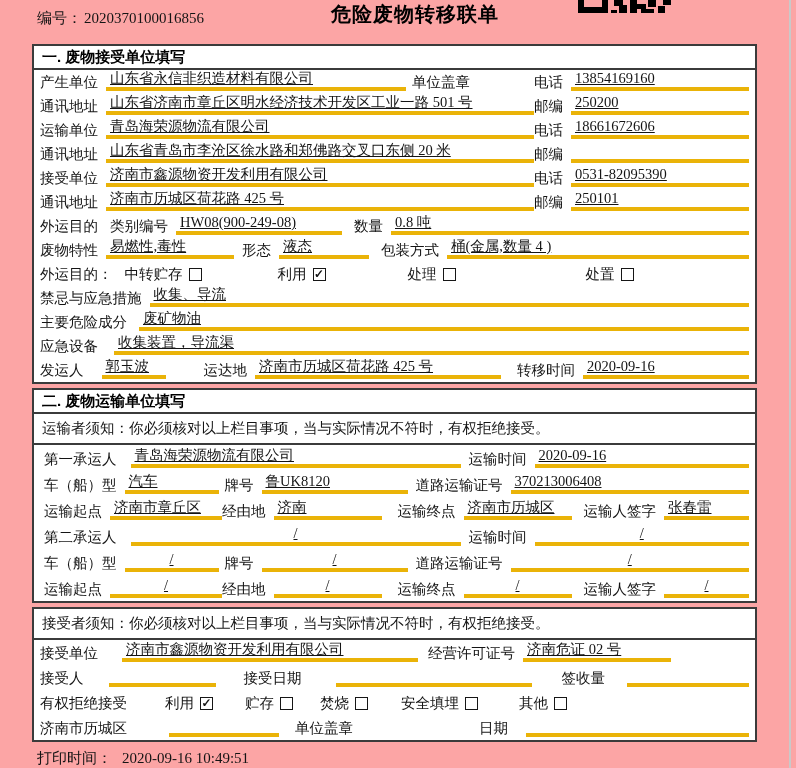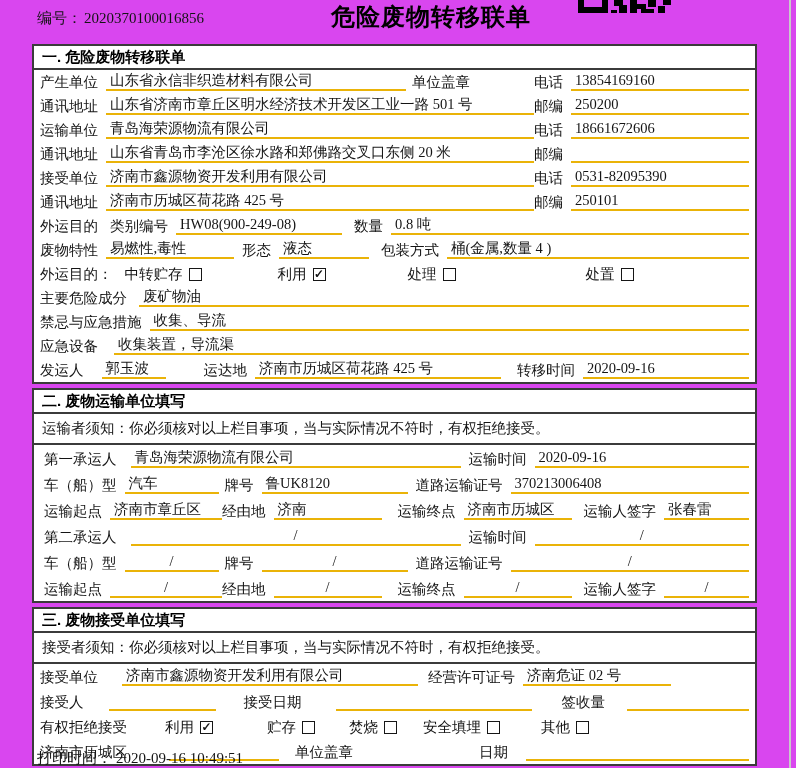--- a/index.html
+++ b/index.html
@@ -1,67 +1,67 @@
 <!DOCTYPE html>
 <html><head>
 <meta charset="utf-8">
 <style>
   * { box-sizing: border-box; }
   html,body { margin:0; padding:0; background:#fff; }
   .page {
-    position:relative; width:796px; height:768px; background:#d946ef;
+    position:relative; width:796px; height:768px; background:#fca5a5;
     font-family:"Liberation Serif","DejaVu Serif",serif;
     color:#141414; font-size:14.5px; overflow:hidden;
   }
   .edge-line { position:absolute; left:789px; top:0; width:2px; height:768px; background:#c9c9c9; }
 
   
   .doc-no { position:absolute; left:37px; top:9px; font-size:15px; white-space:nowrap; }
   .doc-no .num { margin-left:2px; }
   .title {
     position:absolute; left:331px; top:1px; margin:0;
     font-family:"Liberation Sans","DejaVu Sans",sans-serif;
-    font-size:24px; font-weight:bold; letter-spacing:1px; color:#000;
+    font-size:20px; font-weight:bold; letter-spacing:1px; color:#000;
   }
   .qr { position:absolute; left:578px; top:0; }
 
   
   .form { position:absolute; left:32px; top:44px; width:725px; }
   .sect { border:2px solid #3b3b3b; margin-bottom:4px; background:#fff; }
   .sect-title {
     font-family:"Liberation Sans","DejaVu Sans",sans-serif;
     font-weight:bold; font-size:15px; line-height:19px;
     padding:1px 8px 2px; border-bottom:2px solid #3b3b3b; color:#000;
   }
   .note { padding:4px 8px 5px; line-height:20px; border-bottom:2px solid #3b3b3b; }
 
   .row { display:flex; align-items:flex-end; padding:0 6px 3px; }
   .s1 .row { height:24px; }
   .s2 .row { height:26px;padding-left:10px; }
   .s3 .row { height:25px; }
 
   .lbl, .pln { white-space:nowrap; margin-right:8px; line-height:18px; }
   .val {
-    border-bottom:2px solid #eab308; padding:0 4px; white-space:nowrap;
-    line-height:18px; min-height:19px; min-width:20px;
+    border-bottom:4px solid #eab308; padding:0 4px; white-space:nowrap;
+    line-height:18px; min-height:19px; min-width:20px;text-decoration:underline;
   }
   .val.grow { flex:1 1 auto; }
   .val.ctr { text-align:center; }
   .sp { flex:1 1 auto; }
 
   .check { display:inline-flex; align-items:center; line-height:18px; }
   .check .cl { margin-right:6px; white-space:nowrap; }
   .check .box {
     width:13px; height:13px; border:1.5px solid #161616;
     font-size:12px; line-height:10px; text-align:center; font-weight:bold;
     display:inline-block;
   }
 
   .footer { position:absolute; left:37px; top:749px; font-size:15px; white-space:nowrap; }
-  .footer .time { margin-left:4px; }
+  .footer .time { margin-left:10px; }
 </style>
 </head>
 <body>
 
 <div class="page">
 
   <div class="doc-no">
     <span>编号：</span><span class="num">2020370100016856</span>
   </div>
 
@@ -76,21 +76,21 @@
     <rect x="63" y="9" width="13" height="4" fill="#000"></rect>
     <rect x="70" y="0" width="8" height="7" fill="#000"></rect>
     <rect x="80" y="6" width="7" height="7" fill="#000"></rect>
     <rect x="85" y="0" width="8" height="5" fill="#000"></rect>
     <rect x="33" y="10" width="6" height="3" fill="#000"></rect>
   </svg>
 
   <div class="form">
 
     <section class="sect s1">
-      <div class="sect-title">一. 危险废物转移联单</div>
+      <div class="sect-title">一. 废物接受单位填写</div>
       <div class="rows">
           <div class="row">
             <span class="lbl">产生单位</span>
             <span class="val" style="width: 300px;">山东省永信非织造材料有限公司</span>
             <span class="pln" style="margin-left: 6px;">单位盖章</span>
             <span class="sp"></span>
             <span class="lbl">电话</span>
             <span class="val" style="width: 178px;">13854169160</span>
           </div>
           <div class="row">
@@ -156,26 +156,26 @@
             <span class="check" style="margin-left: 82px; margin-top: 21px;">
               <span class="cl">处理</span>
               <span class="box"></span>
             </span>
             <span class="check" style="margin-left: 130px;">
               <span class="cl">处置</span>
               <span class="box"></span>
             </span>
           </div>
           <div class="row">
+            <span class="lbl">禁忌与应急措施</span>
+            <span class="val grow">收集、导流</span>
+          </div>
+          <div class="row">
             <span class="lbl">主要危险成分</span>
             <span class="val grow" style="margin-left: 4px;">废矿物油</span>
-          </div>
-          <div class="row">
-            <span class="lbl">禁忌与应急措施</span>
-            <span class="val grow">收集、导流</span>
           </div>
           <div class="row">
             <span class="lbl">应急设备</span>
             <span class="val grow" style="margin-left: 8px;">收集装置，导流渠</span>
           </div>
           <div class="row">
             <span class="lbl">发运人</span>
             <span class="val" style="width: 64px; margin-left: 10px;">郭玉波</span>
             <span class="lbl" style="margin-left: 38px;">运达地</span>
             <span class="val" style="width: 246px;">济南市历城区荷花路 425 号</span>
@@ -234,21 +234,20 @@
             <span class="val ctr" style="width: 108px;">/</span>
             <span class="lbl" style="margin-left: 16px;">运输终点</span>
             <span class="val ctr" style="width: 108px;">/</span>
             <span class="lbl" style="margin-left: 12px;">运输人签字</span>
             <span class="val grow ctr">/</span>
           </div>
         </div>
     </section>
 
     <section class="sect s3">
-      <div class="sect-title">三. 废物接受单位填写</div>
       <div class="note">接受者须知：你必须核对以上栏目事项，当与实际情况不符时，有权拒绝接受。</div>
       <div class="rows">
           <div class="row">
             <span class="lbl">接受单位</span>
             <span class="val" style="width: 296px; margin-left: 16px;">济南市鑫源物资开发利用有限公司</span>
             <span class="lbl" style="margin-left: 10px;">经营许可证号</span>
             <span class="val" style="width: 148px;">济南危证 02 号</span>
             <span class="sp"></span>
           </div>
           <div class="row">
@@ -258,29 +257,29 @@
             <span class="val" style="width: 196px; margin-left: 26px;"></span>
             <span class="lbl" style="margin-left: 30px;">签收量</span>
             <span class="val grow" style="margin-left: 14px;"></span>
           </div>
           <div class="row">
             <span class="lbl">有权拒绝接受</span>
             <span class="check" style="margin-left: 30px;">
               <span class="cl">利用</span>
               <span class="box">✓</span>
             </span>
-            <span class="check" style="margin-left: 54px; justify-content: flex-end;">
+            <span class="check" style="margin-left: 32px; justify-content: flex-end;">
               <span class="cl">贮存</span>
               <span class="box"></span>
             </span>
-            <span class="check" style="margin-left: 34px;">
+            <span class="check" style="margin-left: 27px;">
               <span class="cl">焚烧</span>
               <span class="box"></span>
             </span>
-            <span class="check" style="margin-left: 26px; justify-content: space-between;">
+            <span class="check" style="margin-left: 33px; justify-content: space-between;">
               <span class="cl">安全填埋</span>
               <span class="box"></span>
             </span>
             <span class="check" style="margin-left: 41px;">
               <span class="cl">其他</span>
               <span class="box"></span>
             </span>
           </div>
           <div class="row">
             <span class="lbl">济南市历城区</span>

